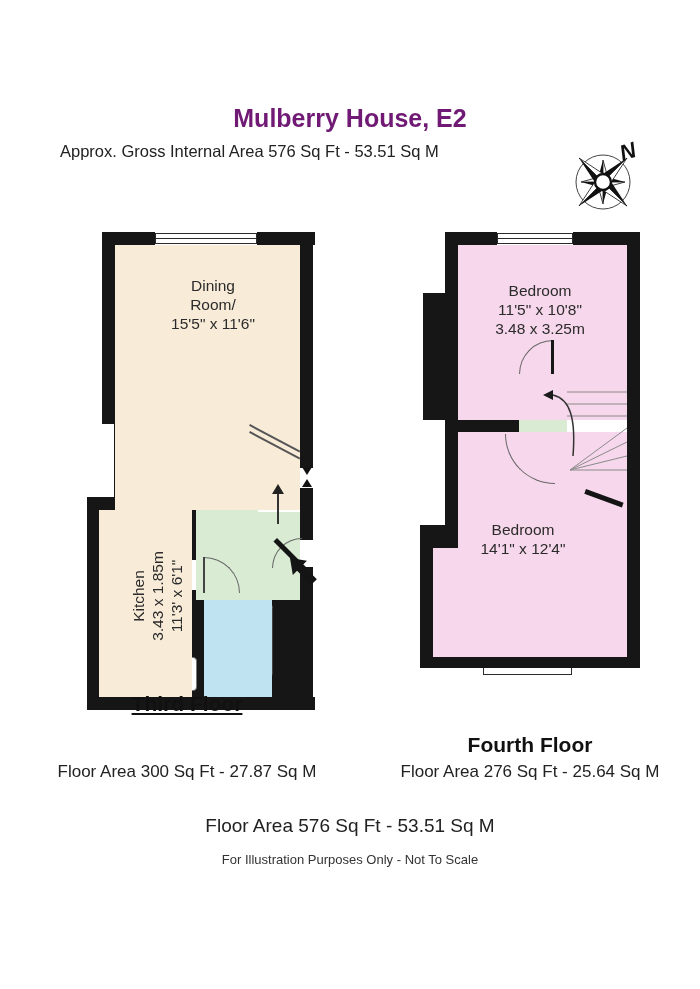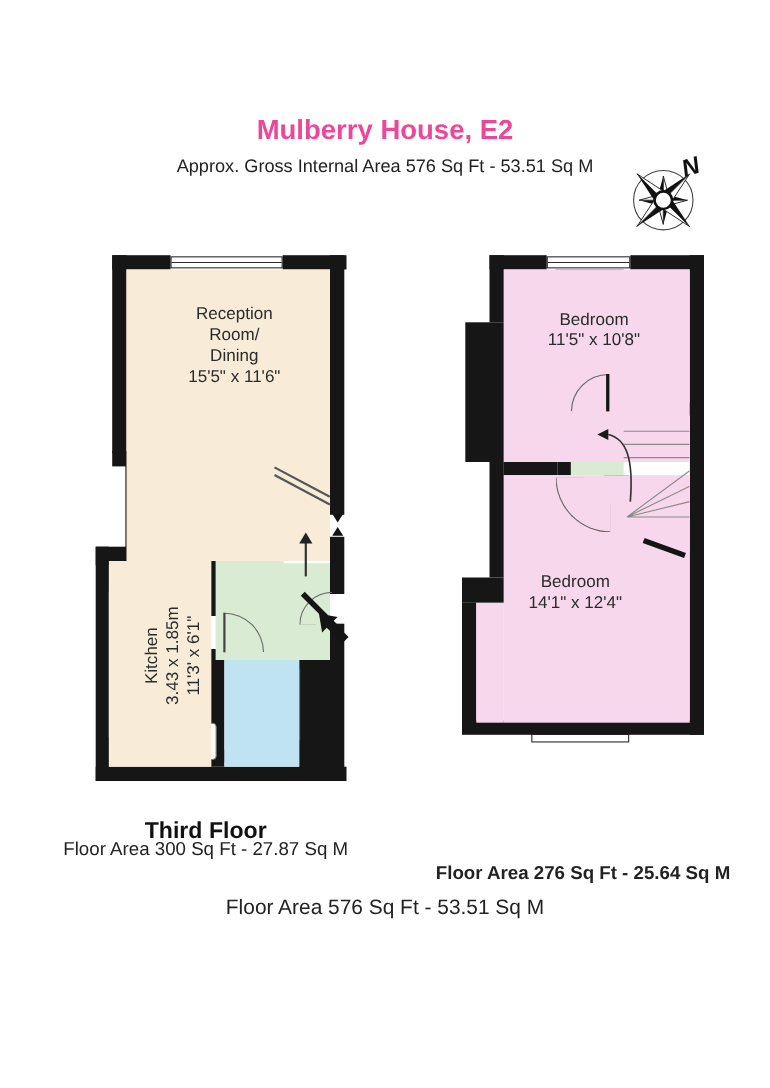--- a/index.html
+++ b/index.html
@@ -26,22 +26,22 @@
   .drain{background:repeating-linear-gradient(to bottom,#fff 0 4px,#999 4px 5px);}
   .dline{background:#555;transform-origin:left top;}
   .leaf{background:#141414;transform-origin:left top;z-index:6;}
   .mkU{width:0;height:0;border-left:5px solid transparent;border-right:5px solid transparent;border-bottom:8px solid #111;}
   .mkD{width:0;height:0;border-left:5px solid transparent;border-right:5px solid transparent;border-top:8px solid #111;}
   .mkL{width:0;height:0;border-top:5px solid transparent;border-bottom:5px solid transparent;border-right:8px solid #111;}
   .mkR{width:0;height:0;border-top:5px solid transparent;border-bottom:5px solid transparent;border-left:8px solid #111;}
   .mkUB{width:0;height:0;border-left:6px solid transparent;border-right:6px solid transparent;border-bottom:10px solid #222;}
   .lbl{text-align:center;line-height:19px;font-size:15.5px;color:#2b2b2b;}
   .lbl span{display:block;}
-  .h-title{font-size:25px;font-weight:bold;text-align:center;color:#ec4899;}
-  .h-sub{font-size:16.5px;text-align:center;color:#222;}
+  .h-title{font-size:25px;font-weight:bold;text-align:center;color:#701a75;}
+  .h-sub{font-size:16.5px;color:#222;}
   .f-name{font-size:21px;font-weight:bold;text-align:center;color:#111;}
   .f-area{font-size:17px;text-align:center;color:#222;}
   .f-total{font-size:19px;text-align:center;color:#222;}
   .f-small{font-size:13px;text-align:center;color:#333;}
   .north{font-size:22px;font-weight:bold;font-style:italic;transform:rotate(-18deg);color:#111;}
 </style>
 </head>
 <body>
 
 <div id="page">
@@ -187,37 +187,39 @@
     <polygon points="13,12 3,17 13,22" fill="#1a1a1a"></polygon>
   </svg>
 
   <svg class="ov" style="left:283px;top:551px;width:38px;height:38px" viewBox="0 0 38 38">
     <g transform="rotate(-45 19 19)" fill="#141414">
       <polygon points="19,2 29,16 23,16 23,36 15,36 15,16 9,16"></polygon>
     </g>
   </svg>
 
   <div class="ov lbl" style="left:138px;top:276px;width:150px;">
-    <span>Reception</span>
+    <span>Dining</span>
     <span>Room/</span>
-    <span>Dining</span>
     <span>15'5" x 11'6"</span>
   </div>
   <div class="ov lbl" style="left:89px;top:566px;width:140px;height:60px;transform:rotate(-90deg);">
     <span>Kitchen</span>
     <span>3.43 x 1.85m</span>
     <span>11'3' x 6'1"</span>
   </div>
   <div class="ov lbl" style="left:462px;top:281px;width:156px;">
     <span>Bedroom</span>
     <span>11'5" x 10'8"</span>
+    <span>3.48 x 3.25m</span>
   </div>
   <div class="ov lbl" style="left:445px;top:520px;width:156px;">
     <span>Bedroom</span>
     <span>14'1" x 12'4"</span>
   </div>
 
-  <div class="ov f-name" style="left:37px;top:744px;width:300px;">Third Floor</div>
+  <div class="ov f-name" style="left:37px;top:692px;width:300px;text-decoration:underline;">Third Floor</div>
   <div class="ov f-area" style="left:22px;top:762px;width:330px;">Floor Area 300 Sq Ft - 27.87 Sq M</div>
-  <div class="ov f-area" style="left:365px;top:784px;width:330px;font-weight:bold;">Floor Area 276 Sq Ft - 25.64 Sq M</div>
+  <div class="ov f-name" style="left:380px;top:733px;width:300px;">Fourth Floor</div>
+  <div class="ov f-area" style="left:365px;top:762px;width:330px;">Floor Area 276 Sq Ft - 25.64 Sq M</div>
 
   <div class="ov f-total" style="left:175px;top:815px;width:350px;">Floor Area 576 Sq Ft - 53.51 Sq M</div>
+  <div class="ov f-small" style="left:175px;top:852px;width:350px;">For Illustration Purposes Only - Not To Scale</div>
 </div>
 
 </body></html>

